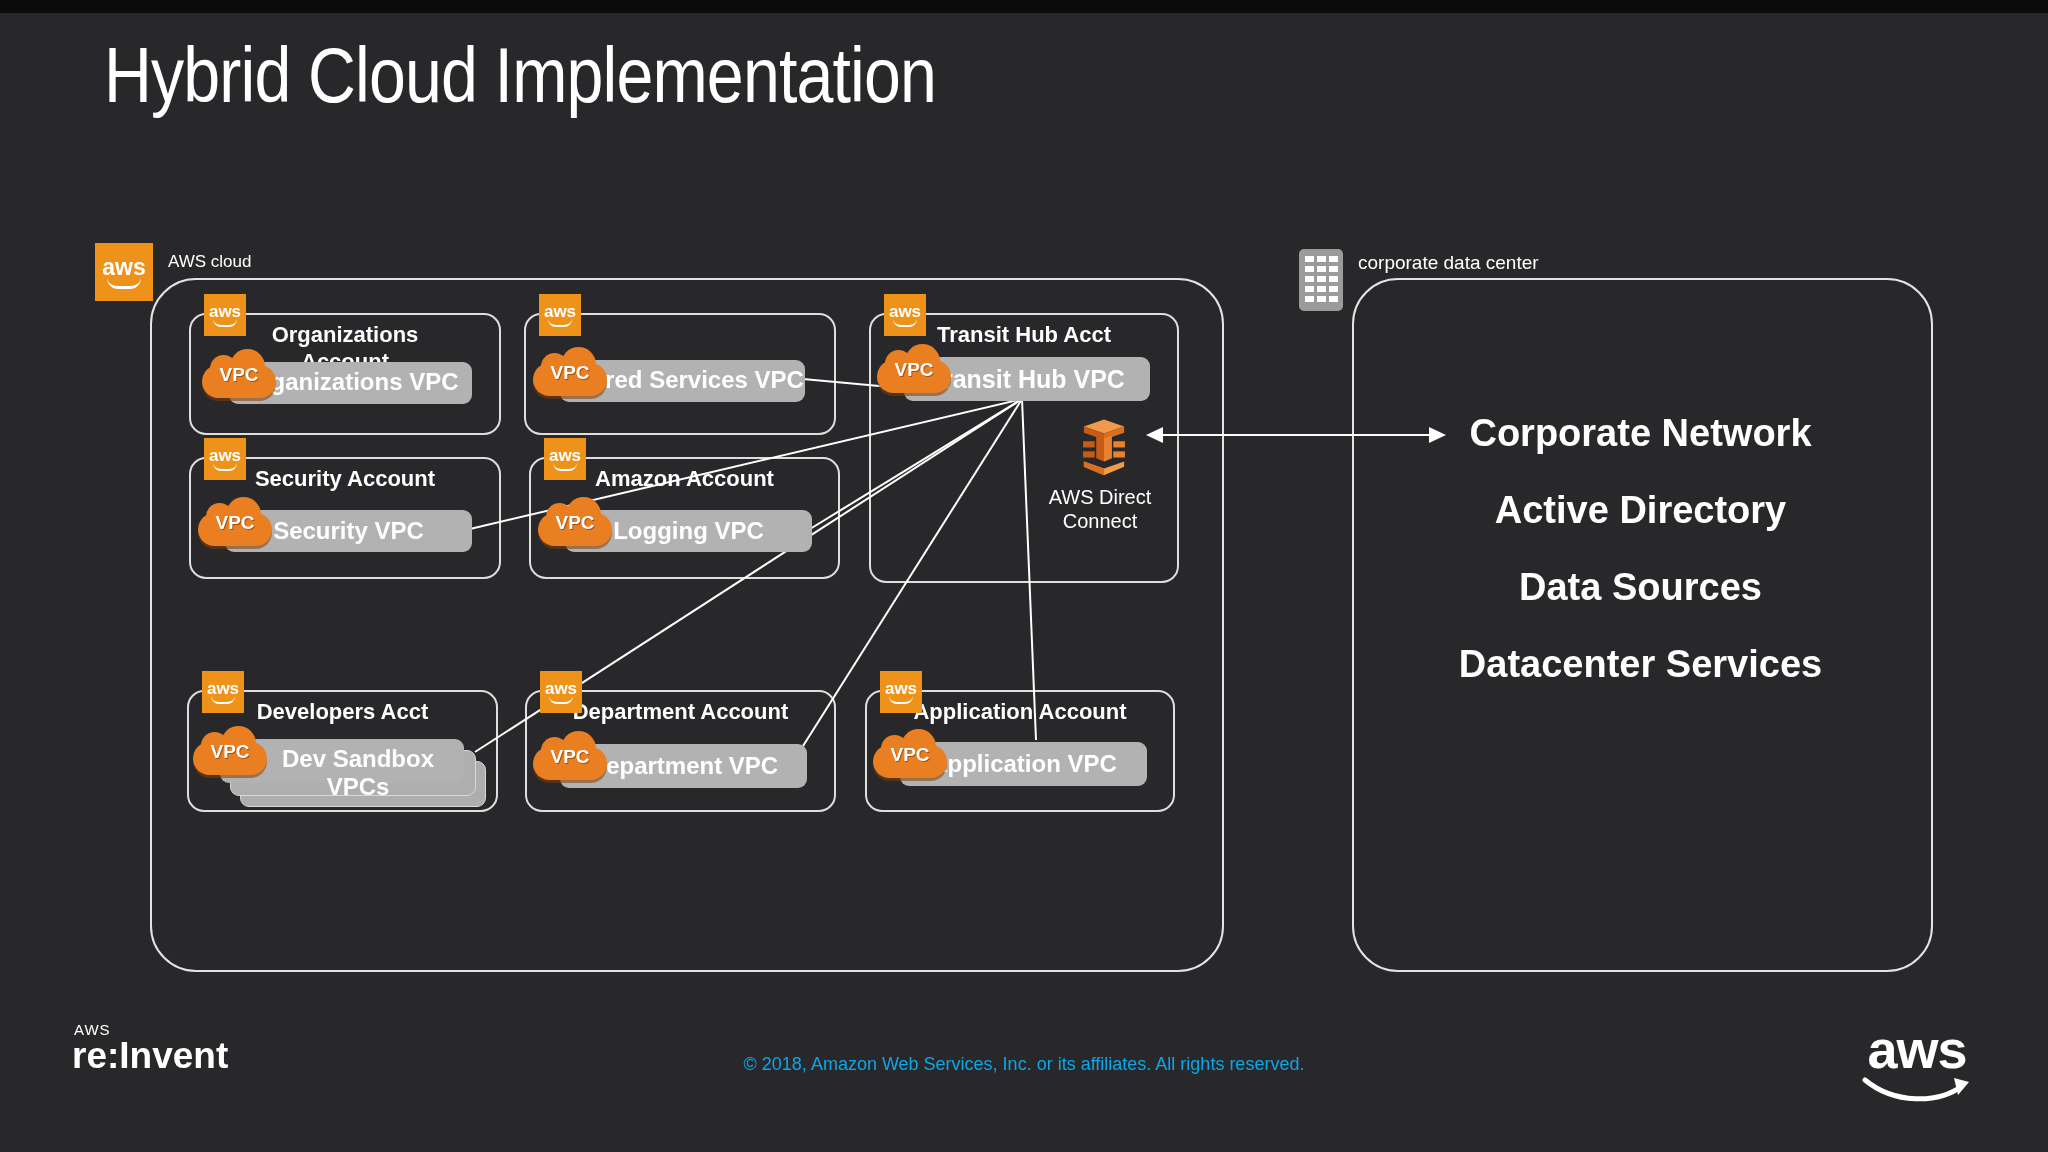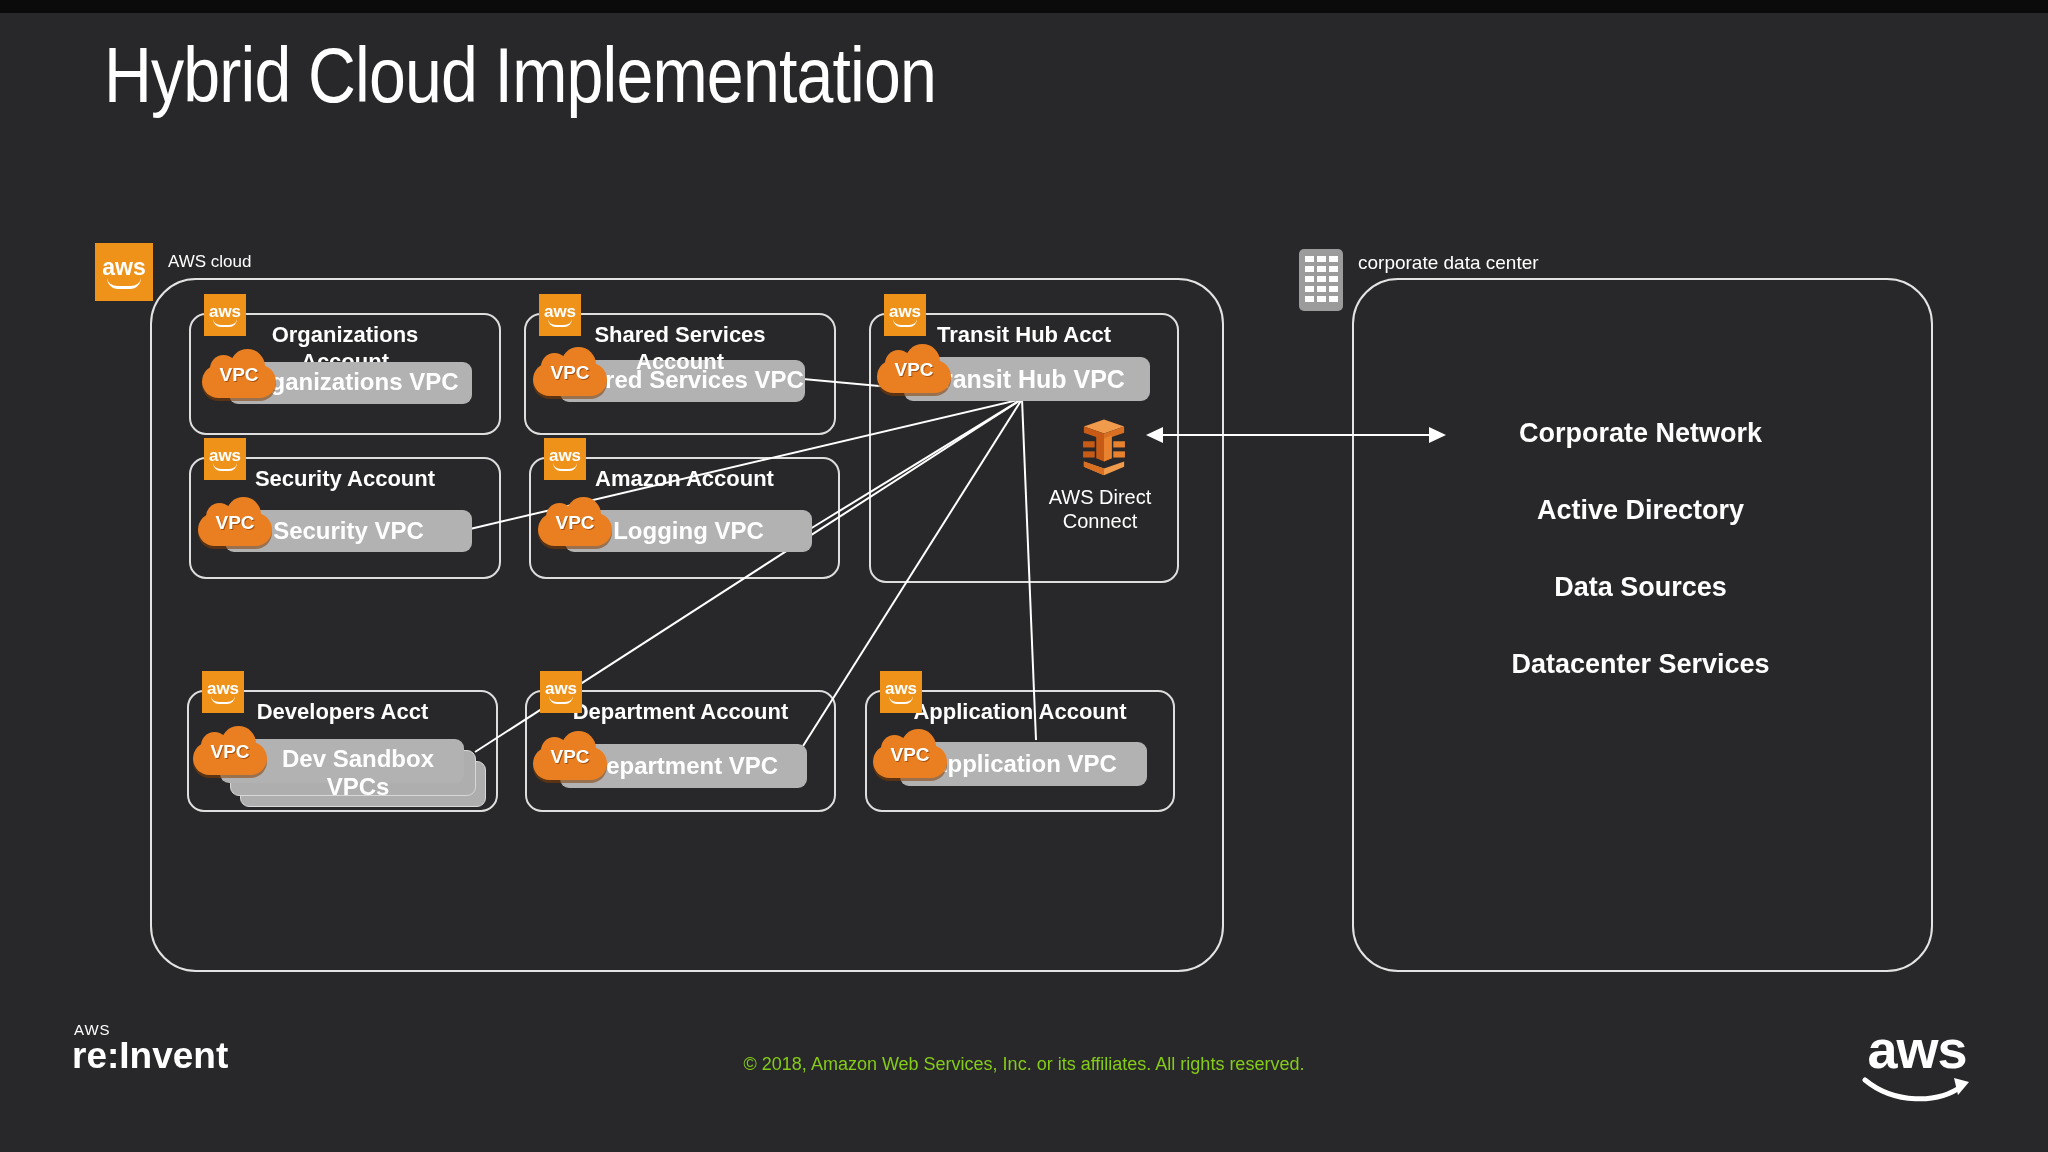--- a/index.html
+++ b/index.html
@@ -94,28 +94,28 @@
 
   
   .dc-icon-wrap{position:absolute;left:202px;top:103px;width:62px;height:62px;z-index:3;}
   .dc-conn-label{position:absolute;left:149px;top:170px;width:160px;text-align:center;
                  font-size:20px;font-weight:normal;line-height:24px;z-index:3;}
 
   
   .dc-bld-icon{position:absolute;left:1298px;top:248px;z-index:2;}
   .dc-label{position:absolute;left:1358px;top:252px;font-size:19px;}
   .dc-item{position:absolute;left:1352px;width:577px;text-align:center;
-           font-size:27px;font-weight:bold;line-height:38px;}
+           font-size:38px;font-weight:bold;line-height:38px;}
 
   
   .reinvent{position:absolute;left:72px;top:1022px;line-height:1;}
   .reinvent .aws-small{font-size:15px;letter-spacing:1px;display:block;margin-left:2px;}
   .reinvent .main{font-size:37px;font-weight:700;letter-spacing:0;}
   .copyright{position:absolute;left:0;top:1054px;width:100%;text-align:center;
-             font-size:18px;color:#84cc16;}
+             font-size:18px;color:#0ea5e9;}
   .aws-logo-br{position:absolute;left:1862px;top:1022px;text-align:center;}
   .aws-logo-br .t{font-size:54px;font-weight:bold;letter-spacing:-1px;line-height:54px;}
 </style>
 </head>
 <body>
 
 <div class="slide">
   <div class="top-strip"></div>
 
   <h1 class="title">Hybrid Cloud Implementation</h1>
@@ -153,21 +153,20 @@
       <span class="vt">VPC</span>
     </div>
     <div class="vpc-label">Organizations VPC</div>
   </div>
 
   <div class="account" id="acct-shared">
     <div class="aws-badge acct-badge">
       <span class="t">aws</span>
       <span class="smile"></span>
     </div>
-    <div class="acct-title">Shared Services Account</div>
     <div class="vpc-bar"></div>
     <div class="vpc-cloud">
       <span class="b1"></span>
       <span class="b2"></span>
       <span class="body"></span>
       <span class="vt">VPC</span>
     </div>
     <div class="vpc-label">Shared Services VPC</div>
   </div>
 

